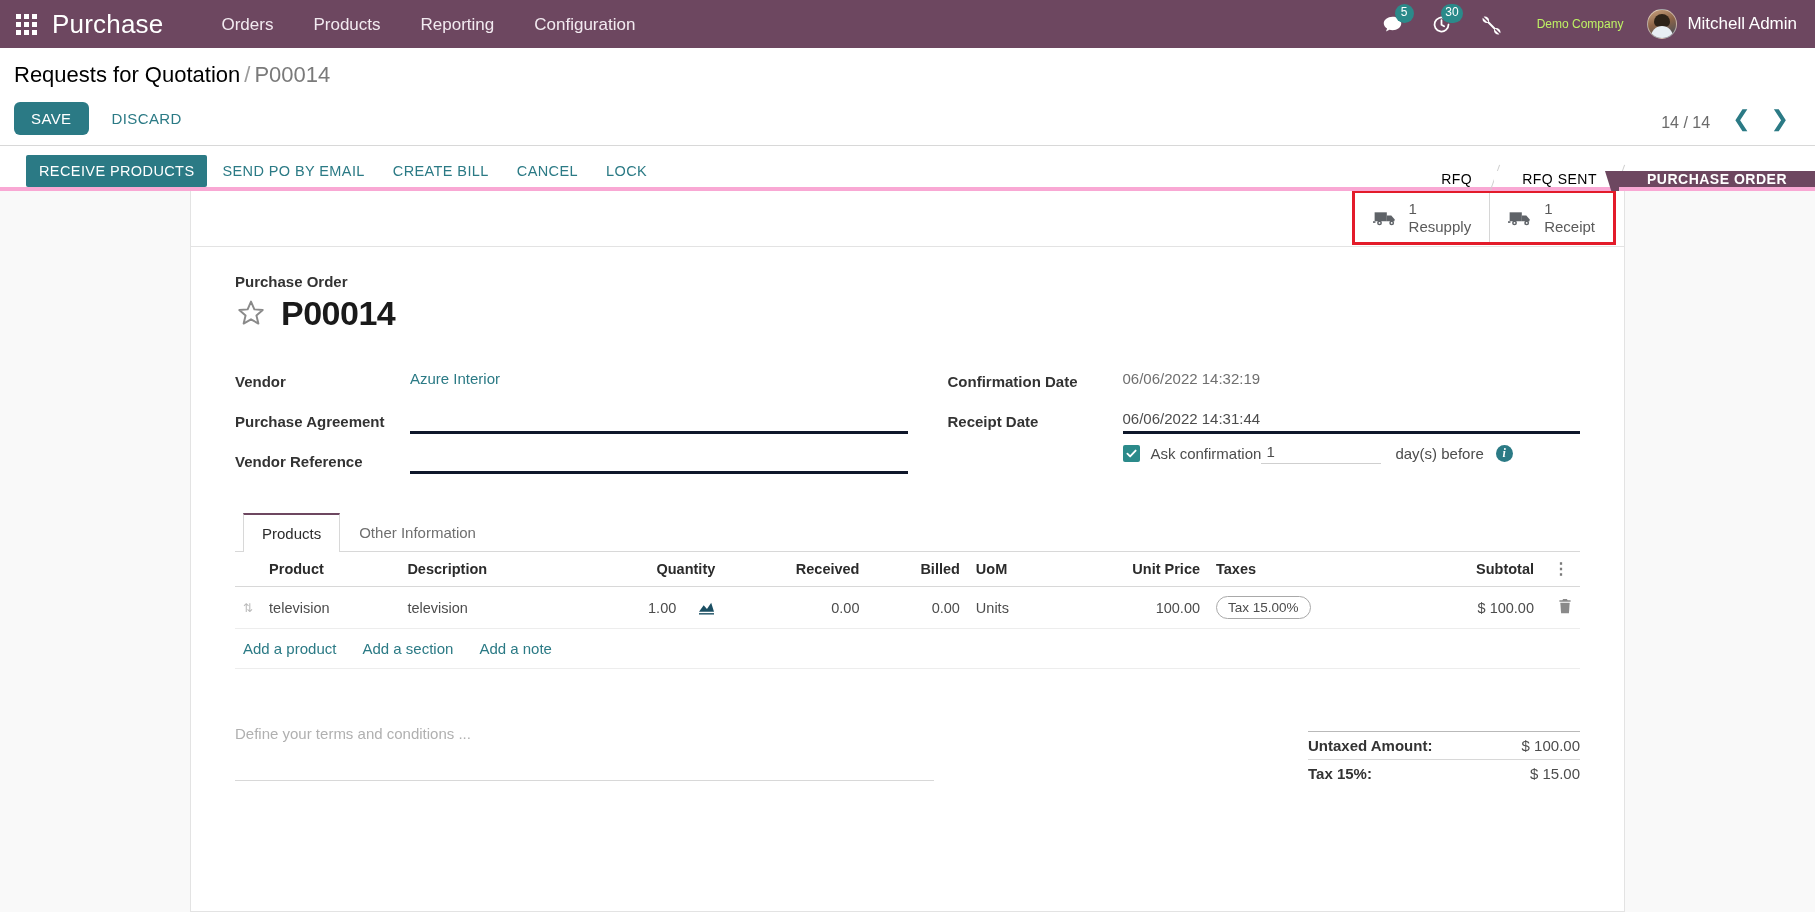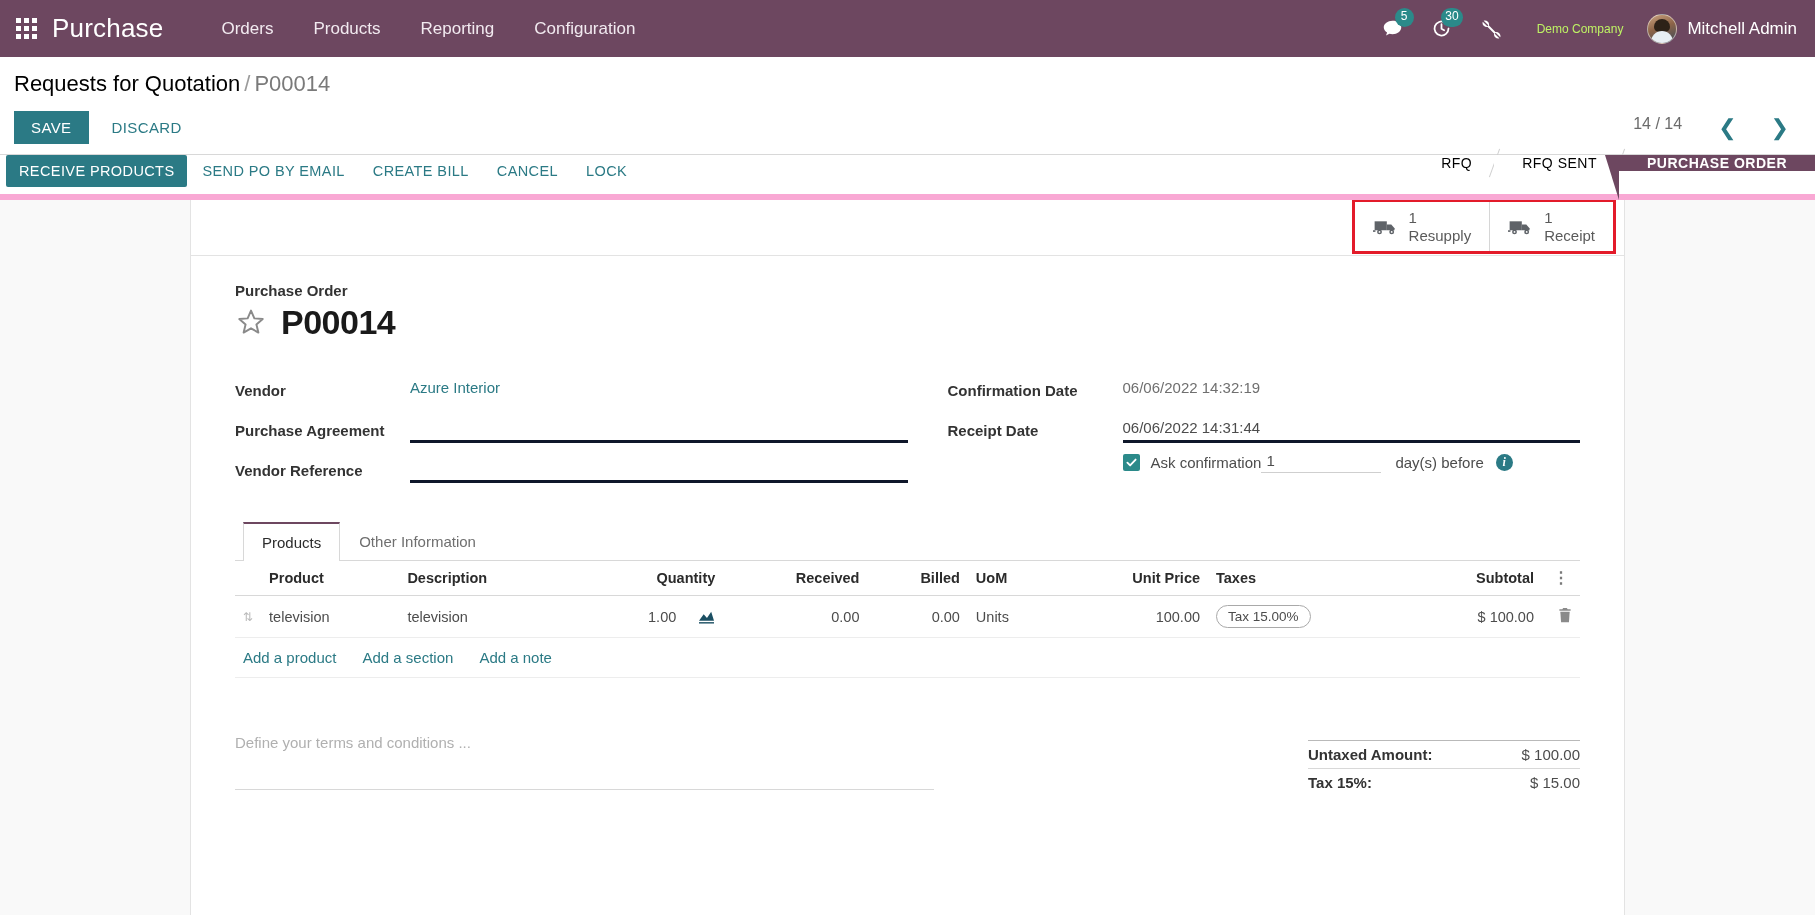--- a/index.html
+++ b/index.html
@@ -10,21 +10,21 @@
     overflow: hidden;
     background: #ffffff;
     font-family: "Liberation Sans", sans-serif;
     font-size: 16px;
     color: #4c4c4c;
     -webkit-font-smoothing: antialiased;
   }
 
   
   .navbar {
-    height: 57px;
+    height: 48px;
     background: #6d4760;
     display: flex;
     align-items: center;
     padding: 0 18px 0 0;
     color: #ffffff;
     position: relative;
   }
   .apps-grid {
     width: 52px;
     display: flex; align-items: center; justify-content: center;
@@ -111,48 +111,49 @@
   }
   .cp-row { display: flex; align-items: center; }
   .breadcrumb { font-size: 22px; line-height: 28px; }
   .breadcrumb .bc-link { color: #000000; cursor: pointer; }
   .breadcrumb .bc-sep { color: #9b9b9b; margin: 0 4px; }
   .breadcrumb .bc-current { color: #7a7a7a; }
 
   .cp-actions { display: flex; align-items: center; margin-top: 13px; }
   .btn-save {
     background: #2b7a85; color: #ffffff;
-    border: none; border-radius: 0;
+    border: none; border-radius: 6px;
     font-size: 15px; letter-spacing: .4px;
     padding: 8px 17px; cursor: pointer;
     font-family: inherit;
   }
   .btn-discard {
     background: transparent; color: #2b7a85;
     border: none; font-size: 15px; letter-spacing: .4px;
     padding: 8px 15px; margin-left: 8px; cursor: pointer;
     font-family: inherit;
   }
   .pager {
     margin-left: auto;
-    display: flex; align-items: flex-start; gap: 18px;
+    display: flex; align-items: flex-end; gap: 4px;
     font-size: 16px; color: #6b6b6b;
   }
   .pager .counter { margin-right: 10px; }
   .pager .arrow {
     color: #2b7a85; font-size: 22px; line-height: 1;
     padding: 2px 8px; cursor: pointer; user-select: none;
   }
 
   
   .statusbar-row {
-    display: flex; align-items: flex-start;
+    display: flex; align-items: flex-end;
     background: #ffffff;
-    border-bottom: 6px solid #f9a8d4;
+    border-bottom: 4px solid #f9a8d4;
     height: 45px;
+    padding-left: 20px;
   }
   .sb-buttons { display: flex; align-items: center; padding-left: 6px; gap: 2px; }
   .sb-btn {
     font-size: 14.5px; letter-spacing: .4px;
     padding: 8px 13px; border: none; background: transparent;
     color: #2b7a85; cursor: pointer; font-family: inherit;
   }
   .sb-btn.primary { background: #2b7a85; color: #ffffff; border-radius: 2px; }
 
   .pipeline { margin-left: auto; display: flex; align-items: stretch; }

